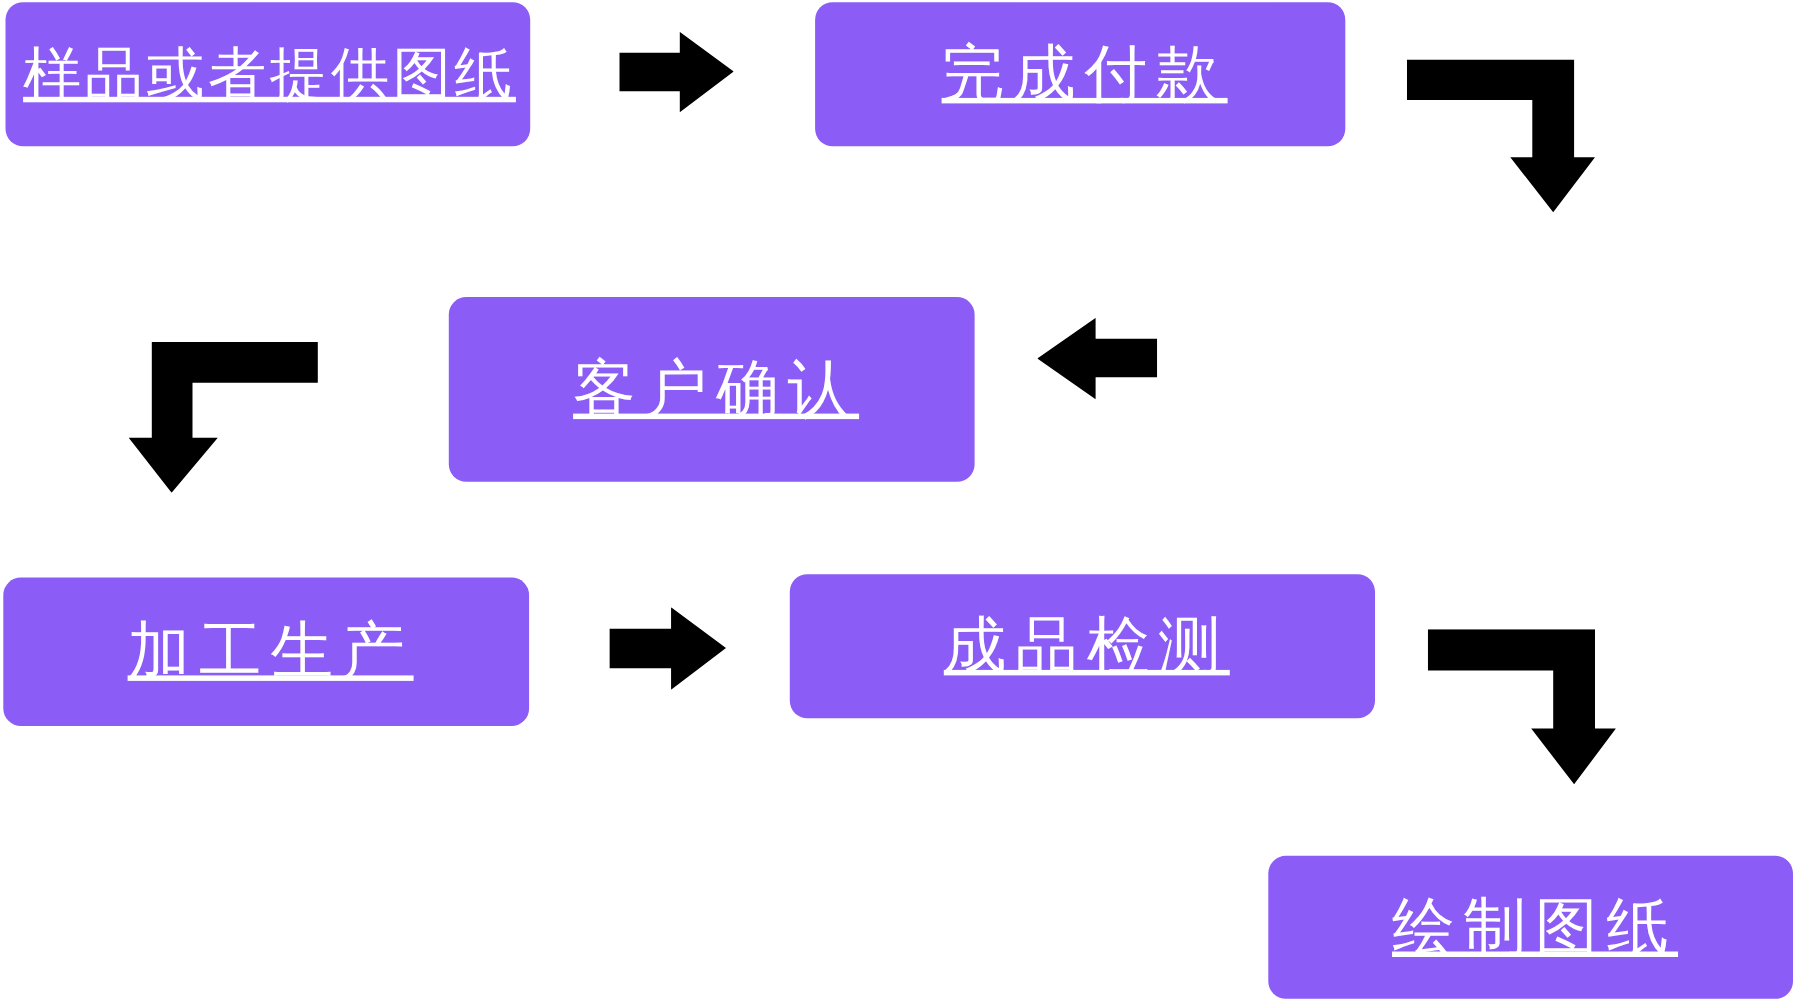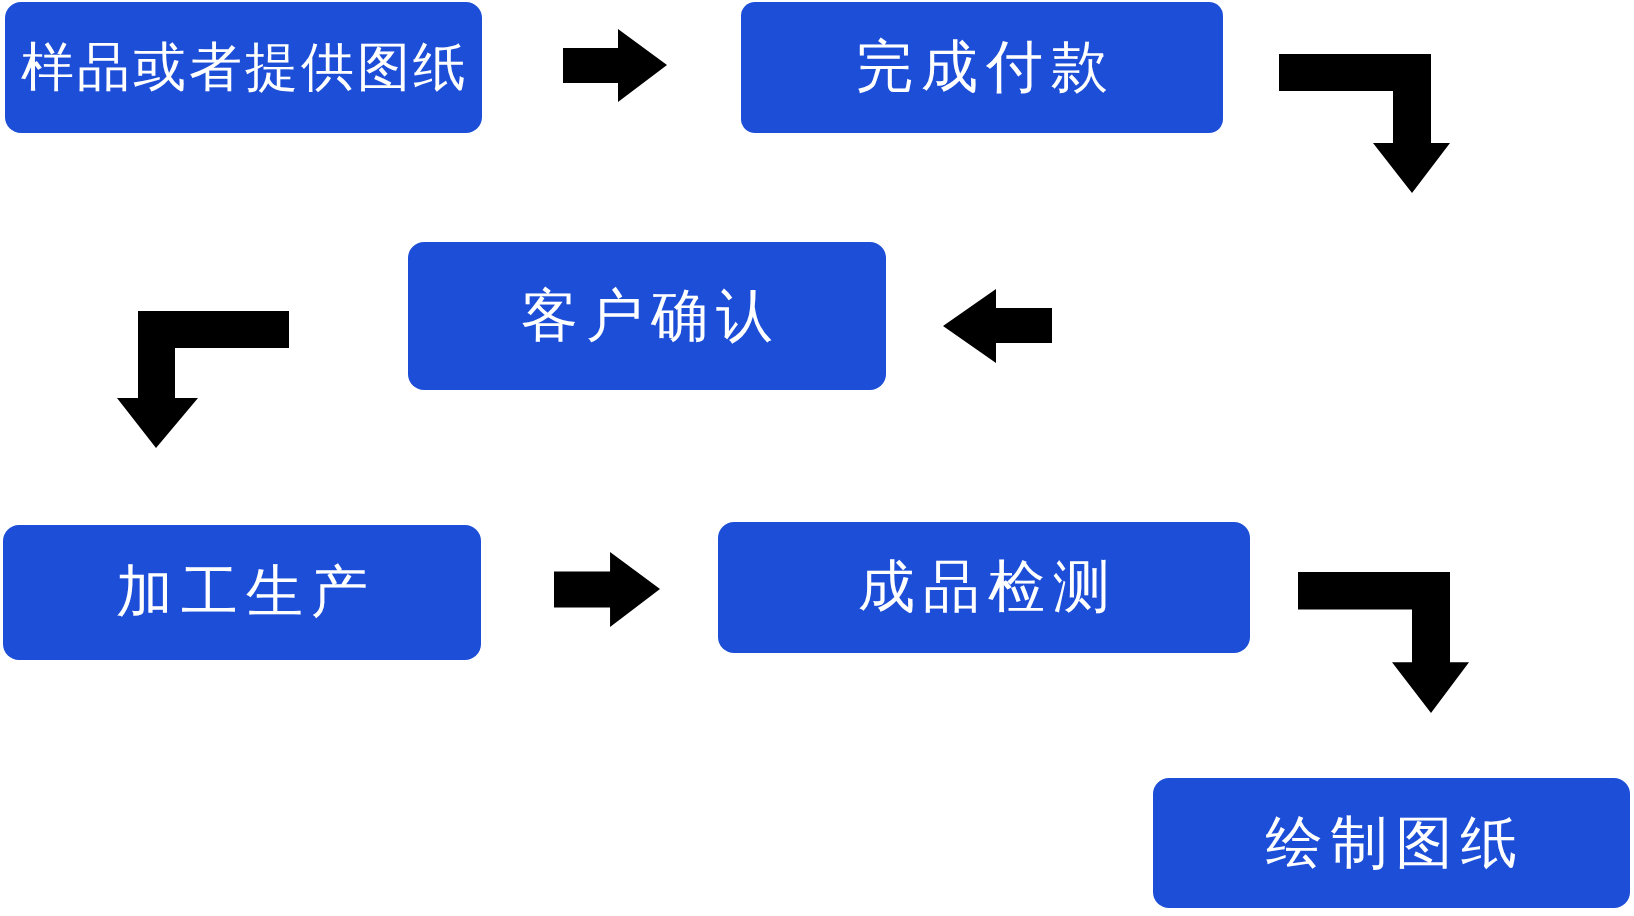--- a/index.html
+++ b/index.html
@@ -10,36 +10,37 @@
   }
   .canvas {
     position: relative;
     width: 1634px;
     height: 916px;
     background: #ffffff;
     overflow: hidden;
   }
   .node {
     position: absolute;
-    background: #1d4ed8;
+    background: #8b5cf6;
     color: #ffffff;
     border-radius: 16px;
     display: flex;
     align-items: center;
     justify-content: center;
     font-size: 57px;
     letter-spacing: 8px;
     padding-left: 8px;      
     box-sizing: border-box;
     white-space: nowrap;
     font-weight: 500;
+    text-decoration: underline;
   }
   #node-sample   { left: 5px;    top: 2px;   width: 477px; height: 131px; font-size: 53px; letter-spacing: 3px; padding-left: 3px; }
-  #node-payment  { left: 741px;  top: 2px;   width: 482px; height: 131px; border-radius: 14px; }
-  #node-confirm  { left: 408px;  top: 242px; width: 478px; height: 148px; }
+  #node-payment  { left: 741px;  top: 2px;   width: 482px; height: 131px; }
+  #node-confirm  { left: 408px;  top: 270px; width: 478px; height: 168px; }
   #node-draw     { left: 1105px; top: 259px; width: 480px; height: 132px; }
   #node-process  { left: 3px;    top: 525px; width: 478px; height: 135px; }
   #node-inspect  { left: 718px;  top: 522px; width: 532px; height: 131px; }
   #node-ship     { left: 1153px; top: 778px; width: 477px; height: 130px; }
 
   .arrow { position: absolute; }
   #arrow-1 { left: 563px;  top: 29px;  }
   #elbow-1 { left: 1279px; top: 54px;  }
   #arrow-2 { left: 943px;  top: 289px; }
   #elbow-2 { left: 117px;  top: 311px; }

